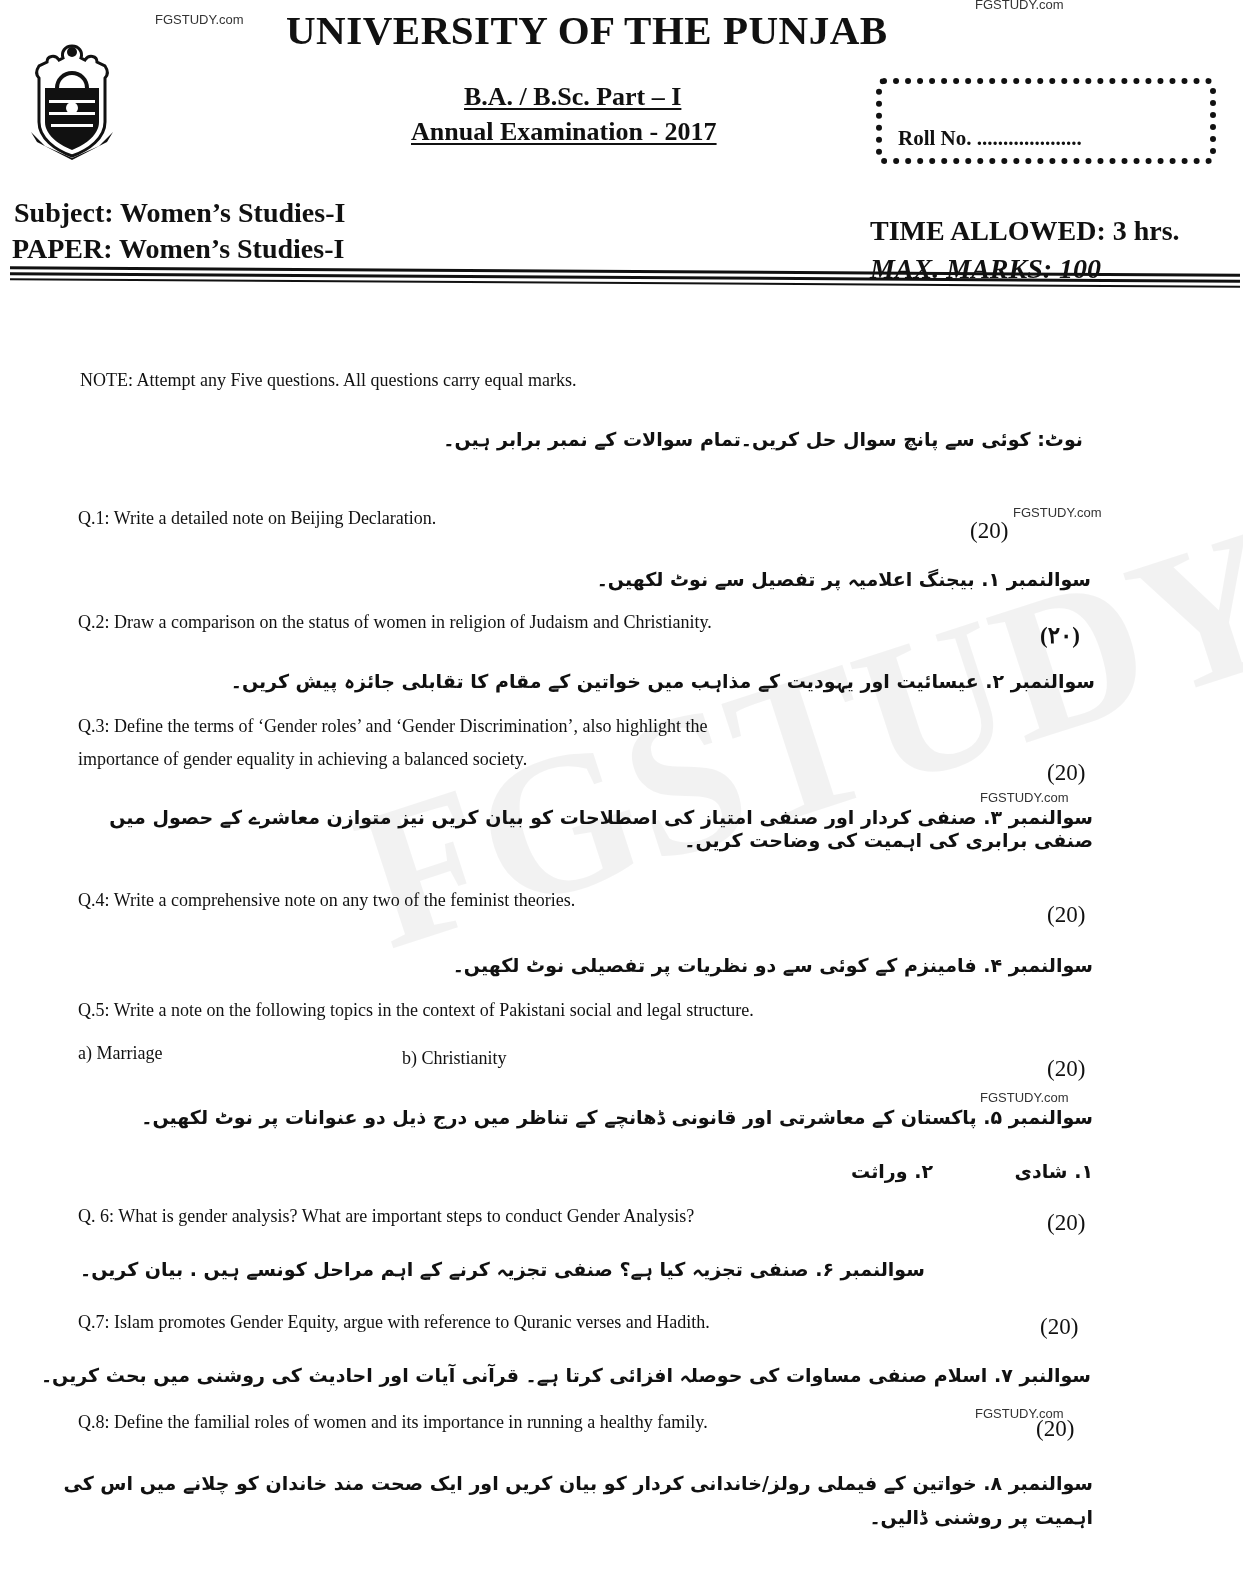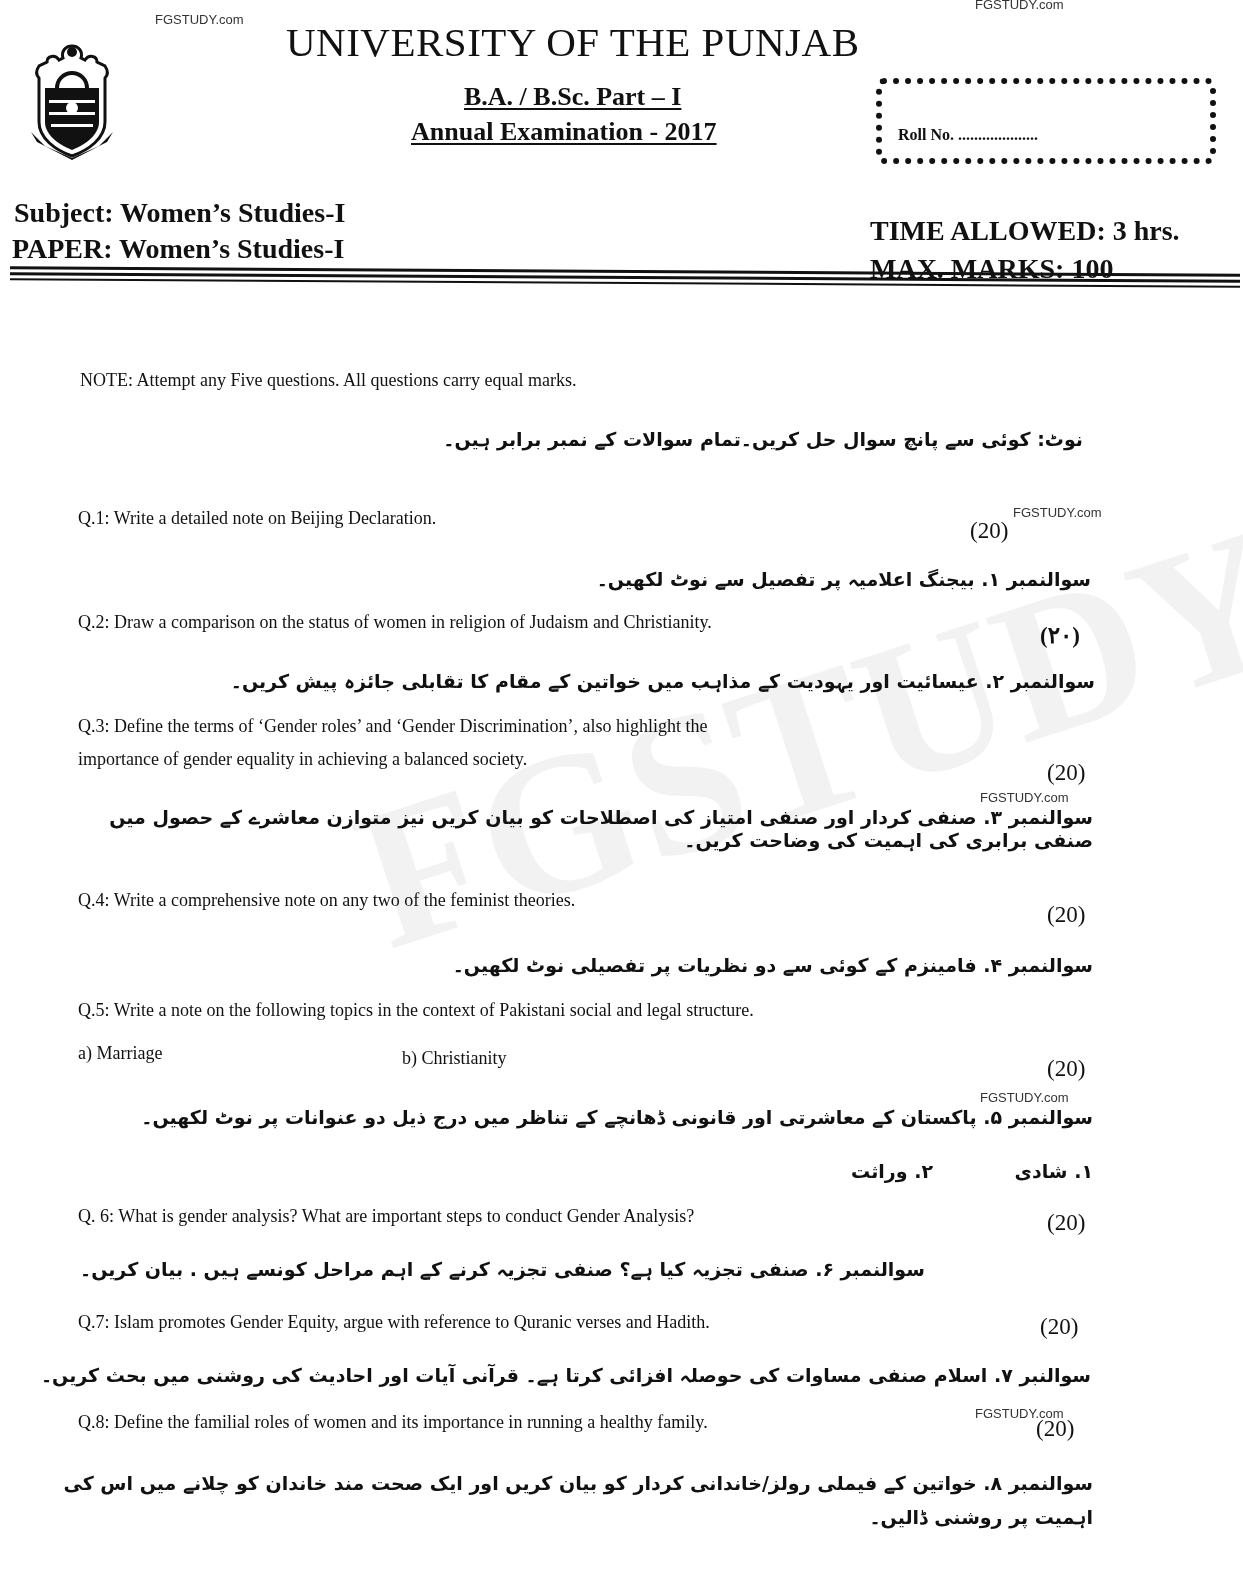--- a/index.html
+++ b/index.html
@@ -2,28 +2,28 @@
 <html><head>
 <meta charset="utf-8">
 <style>
   html, body { margin: 0; padding: 0; background: #ffffff; }
   body {
     width: 1243px; height: 1583px; position: relative; overflow: hidden;
     font-family: "Liberation Serif", "DejaVu Serif", serif; color: #111;
   }
   .abs { position: absolute; }
   .wm-small { font-family: "Liberation Sans", "DejaVu Sans", sans-serif; font-size: 13px; color: #333; }
-  .uni-title { font-weight: normal; font-size: 41px; letter-spacing: 0.5px; white-space: nowrap; margin-top: 12px; }
+  .uni-title { font-weight: bold; font-size: 41px; letter-spacing: 0.5px; white-space: nowrap; }
   .sub-head { font-weight: bold; font-size: 26px; text-decoration: underline; text-decoration-thickness: 2px; text-underline-offset: 3px; white-space: nowrap; }
   .meta-left, .meta-right { font-weight: bold; font-size: 28px; white-space: nowrap; line-height: 34px; }
   .rollbox {
     left: 876px; top: 78px; width: 340px; height: 86px;
     border: 6px dotted #111; border-radius: 8px; box-sizing: border-box;
   }
-  .roll-label { font-weight: bold; font-size: 16px; white-space: nowrap; }
+  .roll-label { font-weight: bold; font-size: 21px; white-space: nowrap; }
   .rule { left: 10px; width: 1230px; background: #111; }
   .en { font-size: 18px; white-space: nowrap; }
   .ur {
     font-family: "DejaVu Sans", sans-serif; font-size: 19px; direction: rtl; text-align: right;
     white-space: nowrap; font-weight: bold;
   }
   .marks { font-size: 23px; white-space: nowrap; }
   .crest { left: 25px; top: 42px; width: 95px; height: 118px; }
   .watermark {
     left: 360px; top: 690px; width: 520px; height: 260px;
@@ -57,21 +57,21 @@
   <div class="abs uni-title" style="left:286px;top:6px;">UNIVERSITY OF THE PUNJAB</div>
   <div class="abs sub-head" style="left:464px;top:82px;">B.A. / B.Sc. Part – I</div>
   <div class="abs sub-head" style="left:411px;top:117px;">Annual Examination - 2017</div>
 
   <div class="abs rollbox"></div>
   <div class="abs roll-label" style="left:898px;top:126px;">Roll No. ....................</div>
 
   <div class="abs meta-left" style="left:14px;top:196px;">Subject: Women’s Studies-I</div>
   <div class="abs meta-left" style="left:12px;top:232px;">PAPER:  Women’s Studies-I</div>
   <div class="abs meta-right" style="left:870px;top:214px;">TIME ALLOWED: 3 hrs.</div>
-  <div class="abs meta-right" style="left:870px;top:252px;">MAX. MARKS: 100</div>
+  <div class="abs meta-right" style="left:870px;top:252px;font-style:italic;">MAX. MARKS: 100</div>
 
   <div class="abs rule" style="top:270px;height:3px;transform:rotate(0.35deg);"></div>
   <div class="abs rule" style="top:276px;height:3px;transform:rotate(0.35deg);"></div>
   <div class="abs rule" style="top:282px;height:2px;transform:rotate(0.35deg);"></div>
 </header>
 
 <section>
   <div class="abs en" style="left:80px;top:370px;">NOTE: Attempt any Five questions. All questions carry equal marks.</div>
   <div class="abs ur" style="right:160px;top:428px;">نوٹ: کوئی سے پانچ سوال حل کریں۔تمام سوالات کے نمبر برابر ہیں۔</div>
 </section>

